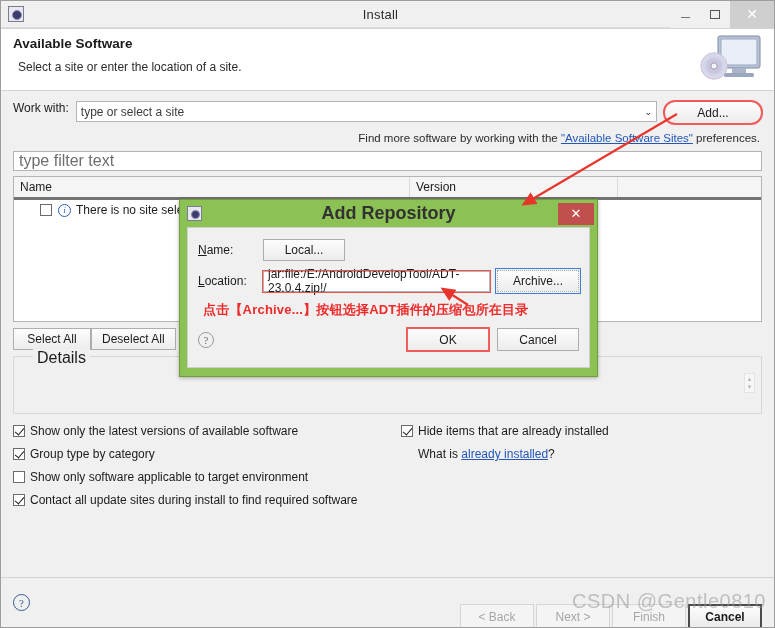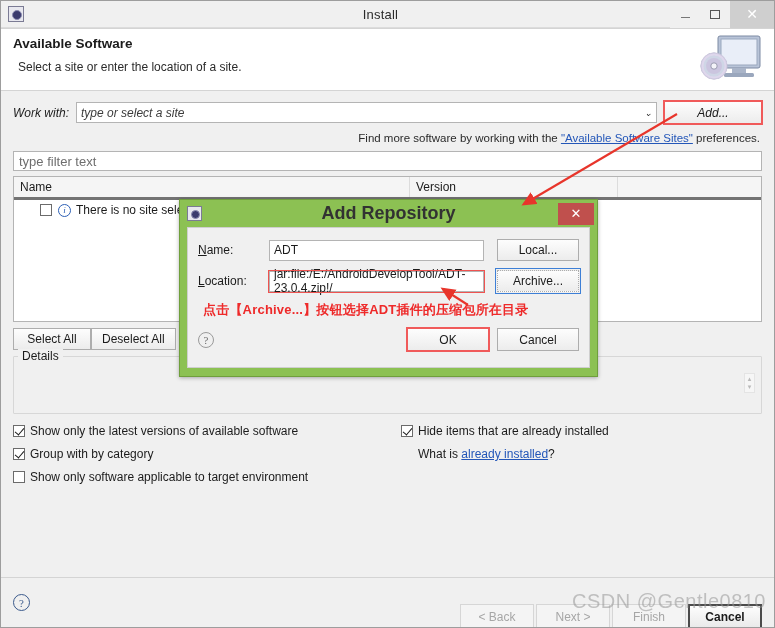--- a/index.html
+++ b/index.html
@@ -112,23 +112,22 @@
     width: 72px; height: 58px;
   }
 
   
   .content {
     padding: 10px 12px 0 12px;
     position: relative;
   }
   .row-workwith {
     display: flex;
-    align-items: center;
+    align-items: flex-start;
     gap: 7px;
-    font-style: italic;
   }
   .lbl { font-size: 12px; color: #1b1b1b; white-space: nowrap; }
   .combo {
     flex: 1;
     height: 21px;
     background: #fff;
     border: 1px solid #b4b4b4;
     box-sizing: border-box;
     display: flex;
     align-items: center;
@@ -153,38 +152,38 @@
     padding: 0 10px;
     display: inline-flex;
     align-items: center;
     justify-content: center;
     cursor: default;
   }
   .btn.hl-red { outline: 2px solid #f05a5a; outline-offset: -1px; border-color: #c9c9c9; }
   .btn.disabled { color: #a6a6a6; border-color: #d6d6d6; background: #f4f4f4; }
   .btn.default { border: 2px solid #4b4b4b; font-weight: bold; background: linear-gradient(#fdfdfd,#eaeaea); }
 
-  .btn-add { width: 98px; height: 23px; }
+  .btn-add { width: 98px; height: 23px; border-radius: 11px; }
 
   .hint-line {
     text-align: right;
     font-size: 11.5px;
     color: #2b2b2b;
     margin-top: 8px;
     padding-right: 2px;
   }
   .lnk { color: #2356b8; text-decoration: underline; }
 
   .filterbox {
     margin-top: 7px;
     height: 20px;
     background: #fff;
     border: 1px solid #b4b4b4;
     box-sizing: border-box;
-    font-size: 13px;
+    font-size: 16px;
     color: #6e6e6e;
     display: flex; align-items: center;
     padding: 0 5px;
   }
 
   .table {
     margin-top: 5px;
     border: 1px solid #b4b4b4;
     background: #fff;
     height: 146px;
@@ -259,24 +258,24 @@
     margin-top: 6px;
     border: 1px solid #d7d7d7;
     border-radius: 1px;
     height: 58px;
     position: relative;
     box-sizing: border-box;
     background: #f0f0f0;
   }
   .details-legend {
     position: absolute;
-    top: -8px; left: 4px;
+    top: -8px; left: 19px;
     background: #f0f0f0;
     padding: 0 4px;
-    font-size: 12px;
+    font-size: 16px;
     color: #1b1b1b;
   }
   .spinner {
     position: absolute;
     right: 6px; top: 16px;
     width: 11px; height: 20px;
     display: flex; flex-direction: column; align-items: center; justify-content: center;
     background: #f6f6f6;
     border: 1px solid #e4e4e4;
     box-sizing: border-box;
@@ -391,21 +390,21 @@
   .modal-body {
     position: absolute;
     left: 7px; right: 7px; top: 27px; bottom: 8px;
     background: #f0f0f0;
     border: 1px solid #cfcfcf;
     box-sizing: border-box;
     padding: 11px 10px 0 10px;
   }
   .frow {
     display: flex; align-items: center;
-    gap: 13px;
+    gap: 7px;
     margin-bottom: 9px;
   }
   .flabel { width: 58px; font-size: 12px; color: #1b1b1b; }
   .flabel u { text-decoration: underline; }
   .finput {
     flex: 1;
     height: 21px;
     background: #fff;
     border: 1px solid #b4b4b4;
     box-sizing: border-box;
@@ -532,25 +531,29 @@
     </div>
 
     <div class="opts">
       <div class="col-left">
         <div class="opt">
           <span class="chk on"></span>
           <span>Show only the latest versions of available software</span>
         </div>
         <div class="opt">
           <span class="chk on"></span>
-          <span>Group with by category</span>
+          <span>Group type by category</span>
         </div>
         <div class="opt">
           <span class="chk"></span>
           <span>Show only software applicable to target environment</span>
+        </div>
+        <div class="opt">
+          <span class="chk on"></span>
+          <span>Contact all update sites during install to find required software</span>
         </div>
       </div>
       <div class="col-right">
         <div class="opt">
           <span class="chk on"></span>
           <span>Hide items that are already installed</span>
         </div>
         <div class="whatis">
           <span>What is </span><span class="lnk">already installed</span><span>?</span>
         </div>
@@ -571,23 +574,20 @@
   <div class="modal">
     <div class="modal-title">
       <span class="modal-icon"></span>
       <span class="modal-title-text">Add Repository</span>
       <div class="modal-close">✕</div>
     </div>
     <div class="modal-body">
 
       <div class="frow">
         <span class="flabel"><u>N</u><span>ame:</span></span>
-        <div class="finput">
-          <span>ADT</span>
-        </div>
         <div class="btn fbtn">Local...</div>
       </div>
 
       <div class="frow">
         <span class="flabel"><u>L</u><span>ocation:</span></span>
         <div class="finput redbox">
           <span>jar:file:/E:/AndroidDevelopTool/ADT-23.0.4.zip!/</span>
         </div>
         <div class="btn fbtn focus">Archive...</div>
       </div>

